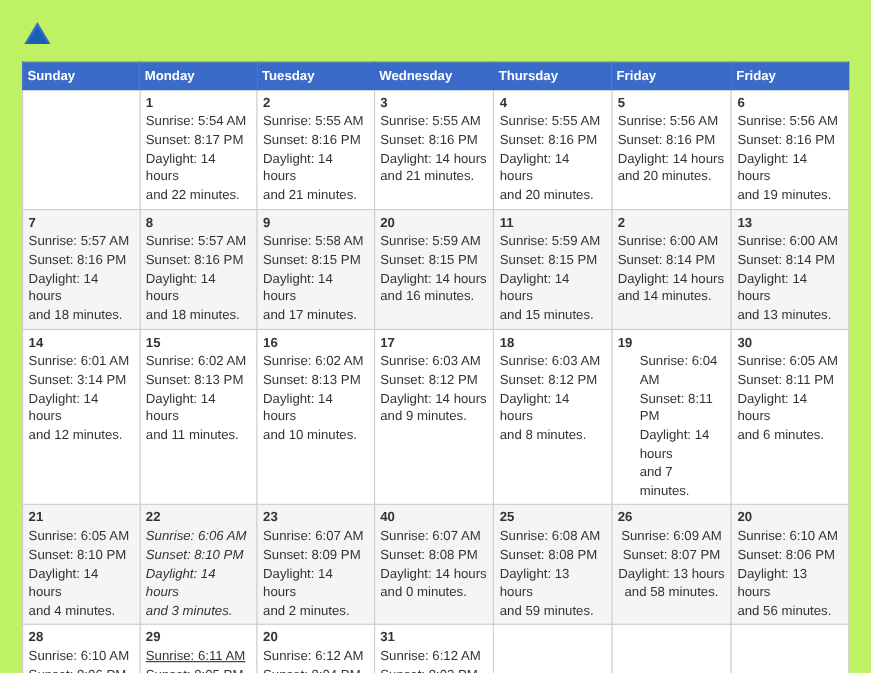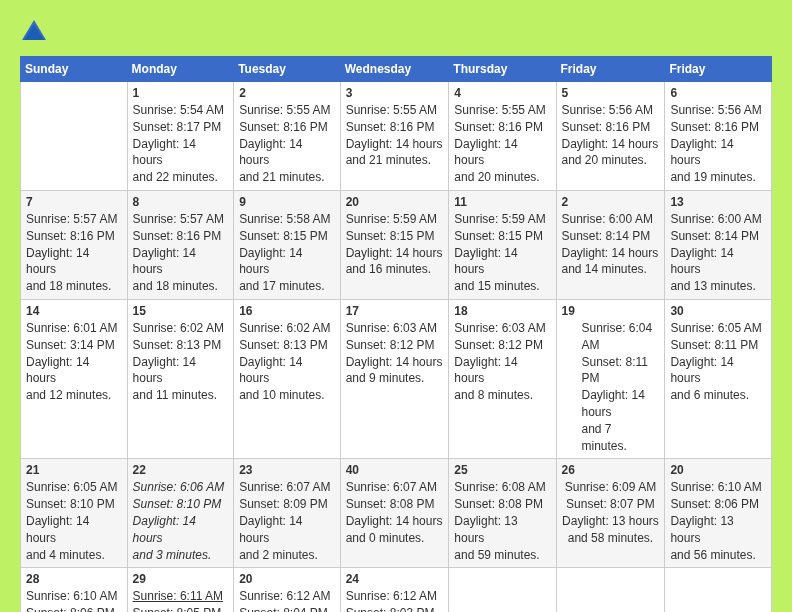--- a/index.html
+++ b/index.html
@@ -337,21 +337,21 @@
 and 53 minutes.</div>
           </td>
           <td>
             <div class="day-number">20</div>
             <div class="day-info" style="white-space: pre-line;">Sunrise: 6:12 AM
 Sunset: 8:04 PM
 Daylight: 13 hours
 and 52 minutes.</div>
           </td>
           <td>
-            <div class="day-number">24</div>
+            <div class="day-number">31</div>
             <div class="day-info" style="white-space: pre-line;">Sunrise: 6:12 AM
 Sunset: 8:03 PM
 Daylight: 13 hours
 and 50 minutes.</div>
           </td>
           <td class="empty"></td>
           <td class="empty"></td>
           <td class="empty"></td>
         </tr>
       </tbody>

